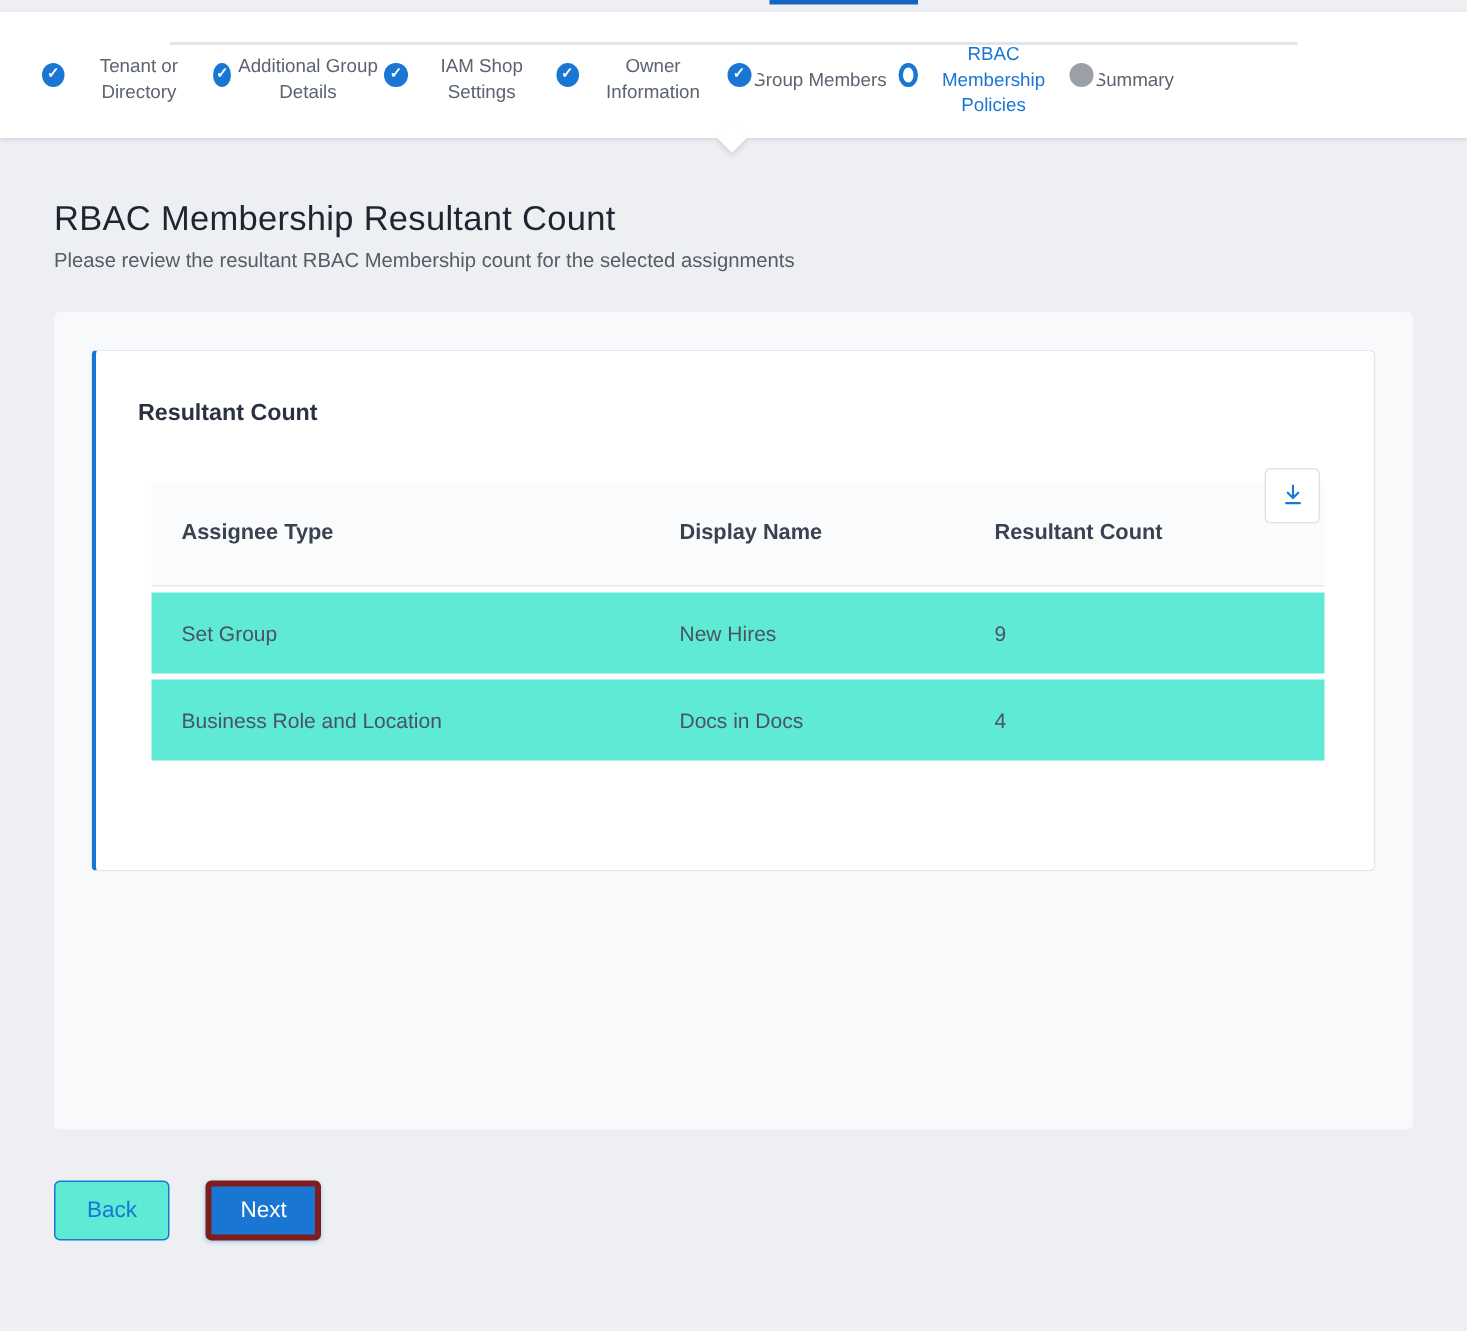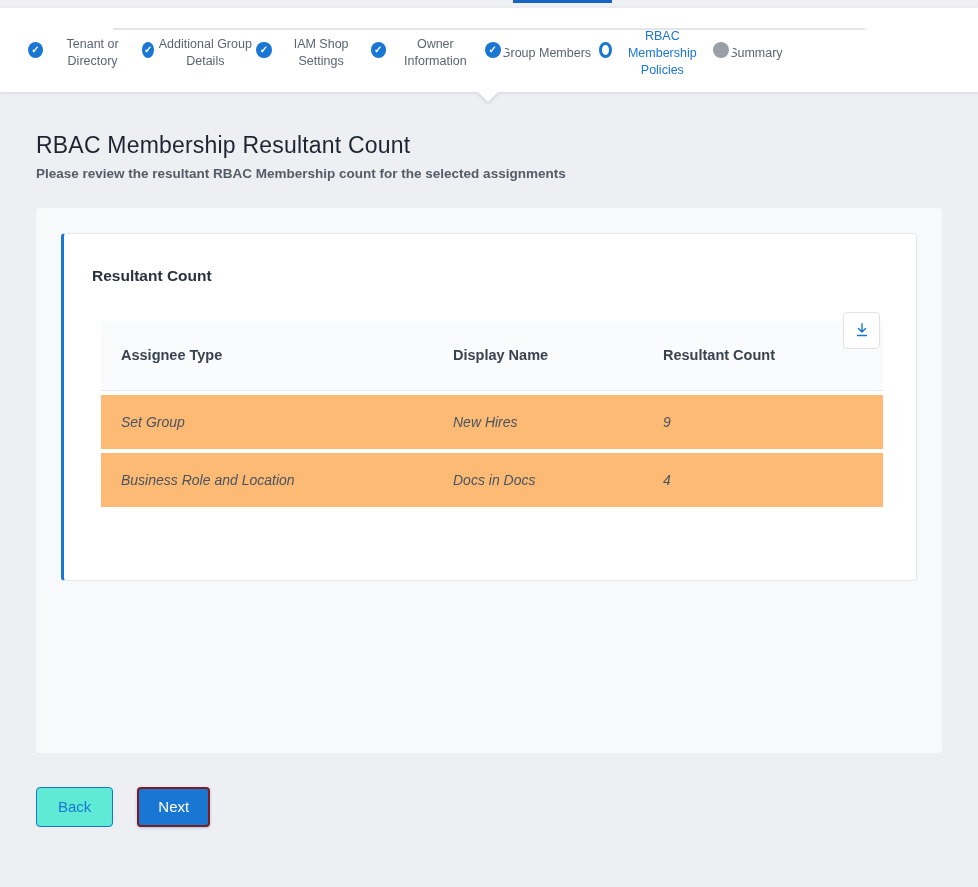--- a/index.html
+++ b/index.html
@@ -57,21 +57,21 @@
     transform:rotate(45deg);
     box-shadow:2px 2px 3px rgba(20,30,50,.10);
   }
 
   
   .content { padding:0 36px; position:relative; }
   .page-title {
     margin:40px 0 0; font-size:23px; font-weight:400;
     color:#1f2430; letter-spacing:.2px;
   }
-  .page-subtitle { margin:7px 0 0; font-size:13.5px; color:#545c66;font-weight:bold; }
+  .page-subtitle { margin:7px 0 0; font-size:13.5px; color:#545c66; }
 
   .card {
     margin-top:27px;
     background:#f8f9fb;
     border-radius:4px;
     padding:25px;
     height:545px;
   }
   .panel {
     position:relative;
@@ -97,32 +97,32 @@
     align-items:center; padding:0 20px;
   }
   .thead {
     height:70px;
     background:#fafbfd;
     border-bottom:1px solid #e7e9ee;
     font-size:14.5px; font-weight:700; color:#39424f;
   }
   .trow {
     height:54px; margin-top:4px;
-    background:#fdba74;
-    font-size:14px; color:#4a5460;font-style:italic;
+    background:#5eead4;
+    font-size:14px; color:#4a5460;
   }
 
   .actions { margin-top:34px; display:flex; gap:24px; }
   .btn {
     height:40px; border-radius:4px; font-size:15px;
     font-family:inherit; cursor:pointer;
   }
   .btn-back { padding:0 21px; background:#5eead4; border:1px solid #1976d2; color:#1976d2; }
   .btn-next {
-    padding:0 19px; background:#1976d2; border:2px solid #7f1d1d; color:#fff;
+    padding:0 19px; background:#1976d2; border:4px solid #7f1d1d; color:#fff;
     box-shadow:0 1px 3px rgba(25,118,210,.35);
   }
 </style>
 </head>
 <body>
 
 <div class="top-accent"></div>
 
 <header class="stepper">
   <div class="steps">

